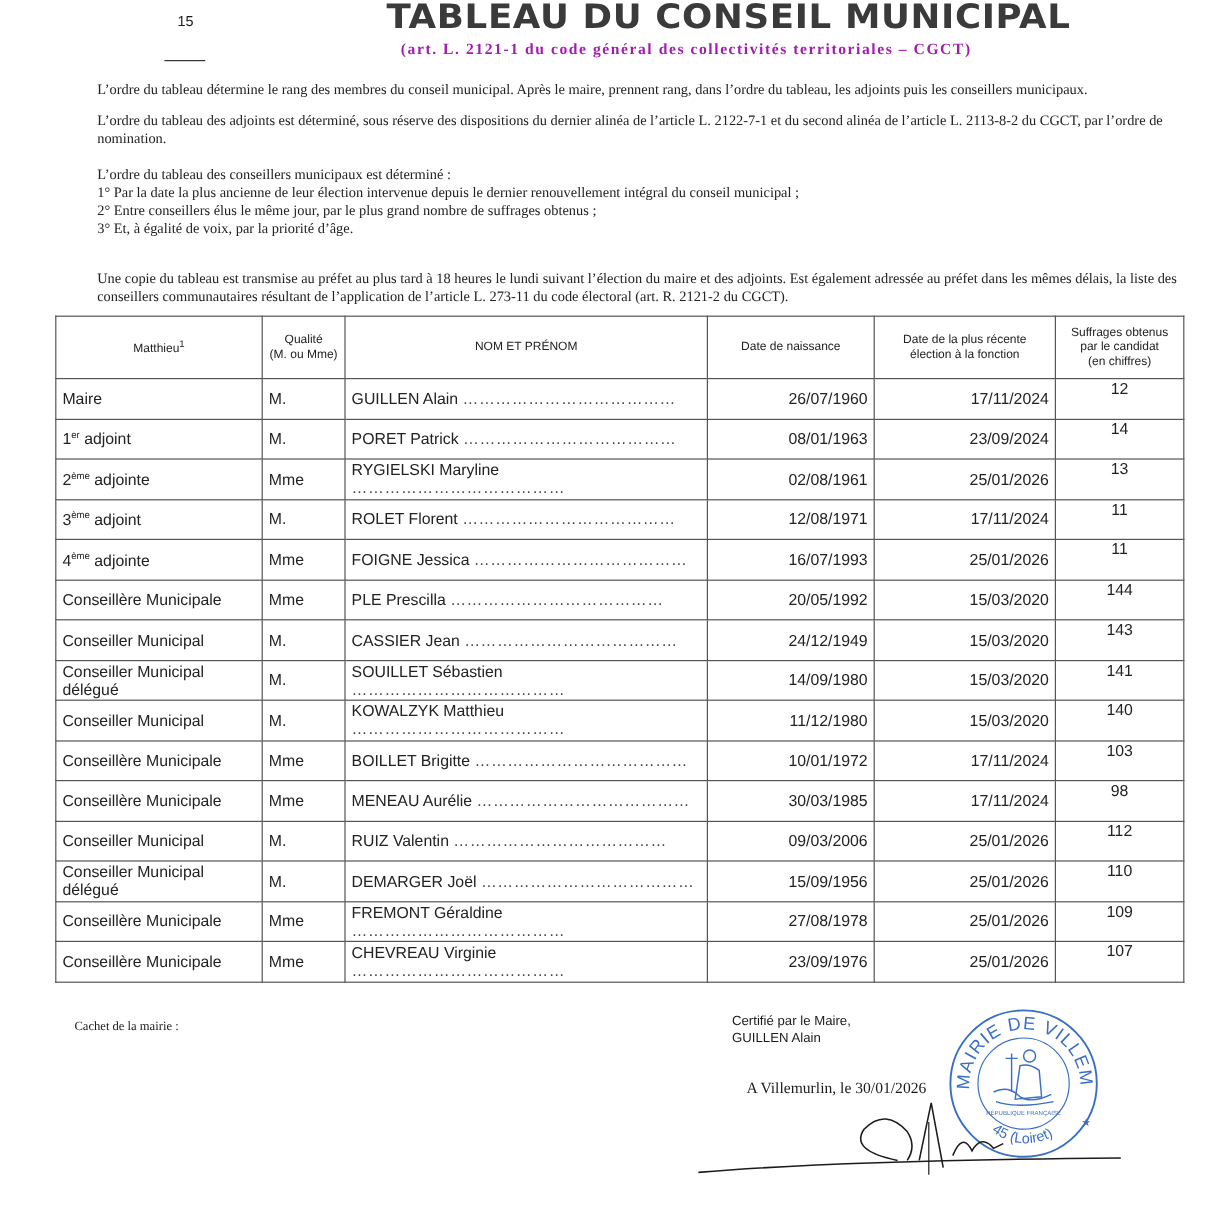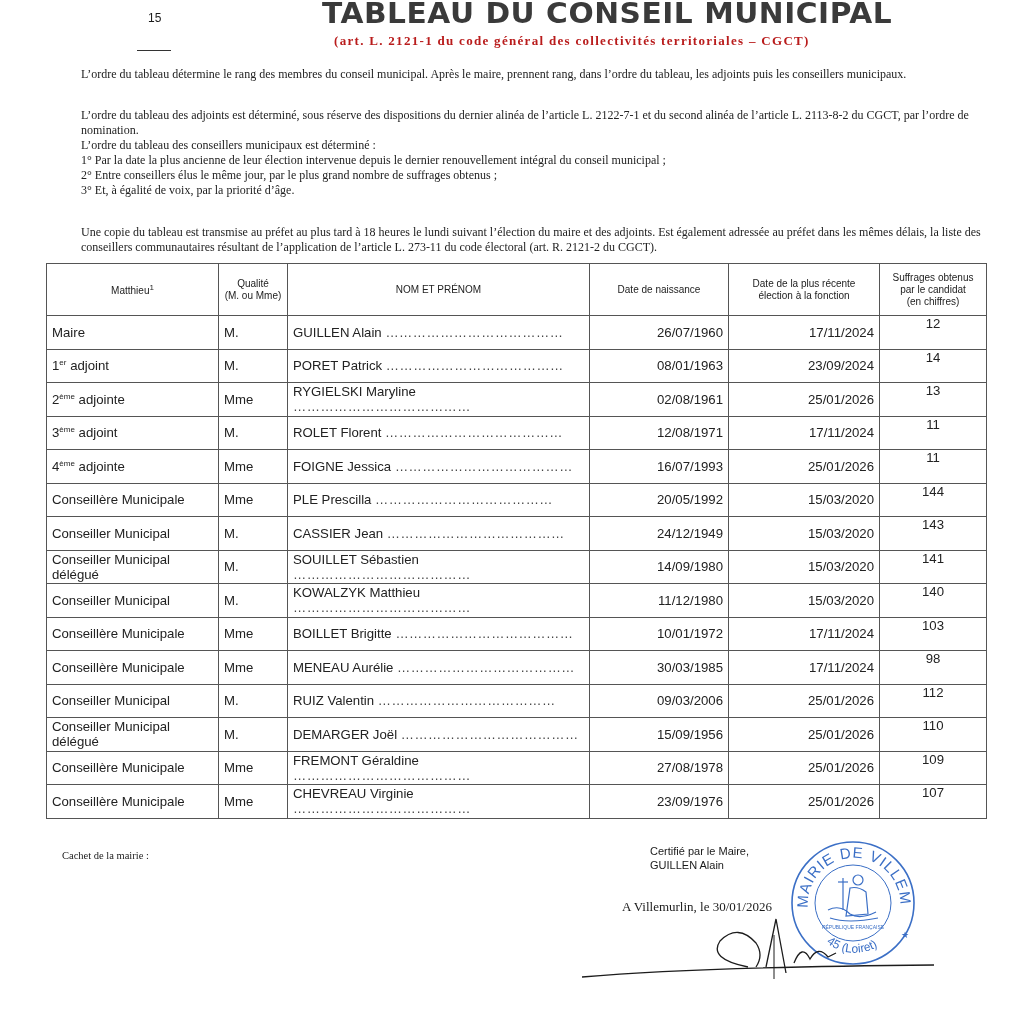--- a/index.html
+++ b/index.html
@@ -1,50 +1,50 @@
 <!DOCTYPE html>
 <html><head>
 <meta charset="utf-8">
 <style>
   html, body { margin:0; padding:0; background:#ffffff; }
   body { width:1024px; height:1024px; position:relative; overflow:hidden; color:#1a1a1a; }
   .page-num { position:absolute; left:148px; top:11px; font-family:"Liberation Sans", sans-serif; font-size:12px; }
   .page-num-line { position:absolute; left:137px; top:50px; width:34px; border-top:1px solid #333; }
   .title { position:absolute; left:322px; top:-3px; font-family:"DejaVu Sans", sans-serif; font-weight:bold; font-size:28px; letter-spacing:0.5px; color:#3a3a3a; transform:scaleX(1.06); transform-origin:left top; white-space:nowrap; }
-  .subtitle { position:absolute; left:334px; top:33px; font-family:"Liberation Serif", serif; font-weight:bold; font-size:13px; letter-spacing:1.3px; white-space:nowrap; color:#b91c1c; }
+  .subtitle { position:absolute; left:334px; top:33px; font-family:"Liberation Serif", serif; font-weight:bold; font-size:13px; letter-spacing:1.3px; white-space:nowrap; color:#a21caf; }
   .para { position:absolute; left:47px; width:940px; font-family:"Liberation Serif", serif; font-size:12px; line-height:15px; color:#222; }
   .para .indent { padding-left:34px; }
   .list-line { padding-left:34px; }
   table.council { position:absolute; left:46px; top:263px; width:940px; border-collapse:collapse; font-family:"Liberation Sans", sans-serif; table-layout:fixed; }
   table.council td, table.council th { border:1px solid #555; padding:0 5px; }
   table.council th { font-weight:normal; font-size:10px; line-height:12px; height:51px; text-align:center; color:#222; }
   table.council td { font-size:13.2px; height:32.5px; color:#222; }
   td.center { text-align:right; }
   td.num { text-align:center; vertical-align:top; padding-top:7px; }
   .dots { color:#444; letter-spacing:0.5px; }
   sup { font-size:8px; }
   .cachet { position:absolute; left:46px; top:850px; font-family:"Liberation Serif", serif; font-size:10.5px;margin-left:16px; }
-  .cert { position:absolute; left:650px; top:844px; font-family:"Liberation Sans", sans-serif; font-size:11px; line-height:14px; }
+  .cert { position:absolute; left:610px; top:844px; font-family:"Liberation Sans", sans-serif; font-size:11px; line-height:14px; }
   .place-date { position:absolute; left:622px; top:899px; font-family:Liberation Serif, serif; font-size:13px; }
   .stamp { position:absolute; left:788px; top:838px; }
   .signature { position:absolute; left:580px; top:915px; }
 </style>
 </head>
 <body>
 
 <div class="page-num">15</div>
 <div class="page-num-line"></div>
 
 <div class="title">TABLEAU DU CONSEIL MUNICIPAL</div>
 <div class="subtitle">(art. L. 2121-1 du code général des collectivités territoriales – CGCT)</div>
 
 <div class="para" style="top:67px;">
   <div class="indent">L’ordre du tableau détermine le rang des membres du conseil municipal. Après le maire, prennent rang, dans l’ordre du tableau, les adjoints puis les conseillers municipaux.</div>
 </div>
-<div class="para" style="top:93px;margin-top:15px;">
+<div class="para" style="top:93px;">
   <div class="indent">L’ordre du tableau des adjoints est déterminé, sous réserve des dispositions du dernier alinéa de l’article L. 2122-7-1 et du second alinéa de l’article L. 2113-8-2 du CGCT, par l’ordre de nomination.</div>
 </div>
 <div class="para" style="top:138px;">
   <div class="indent">L’ordre du tableau des conseillers municipaux est déterminé :</div>
   <div class="list-line">1° Par la date la plus ancienne de leur élection intervenue depuis le dernier renouvellement intégral du conseil municipal ;</div>
   <div class="list-line">2° Entre conseillers élus le même jour, par le plus grand nombre de suffrages obtenus ;</div>
   <div class="list-line">3° Et, à égalité de voix, par la priorité d’âge.</div>
 </div>
 <div class="para" style="top:225px;">
   <div class="indent">Une copie du tableau est transmise au préfet au plus tard à 18 heures le lundi suivant l’élection du maire et des adjoints. Est également adressée au préfet dans les mêmes délais, la liste des conseillers communautaires résultant de l’application de l’article L. 273-11 du code électoral (art. R. 2121-2 du CGCT).</div>

